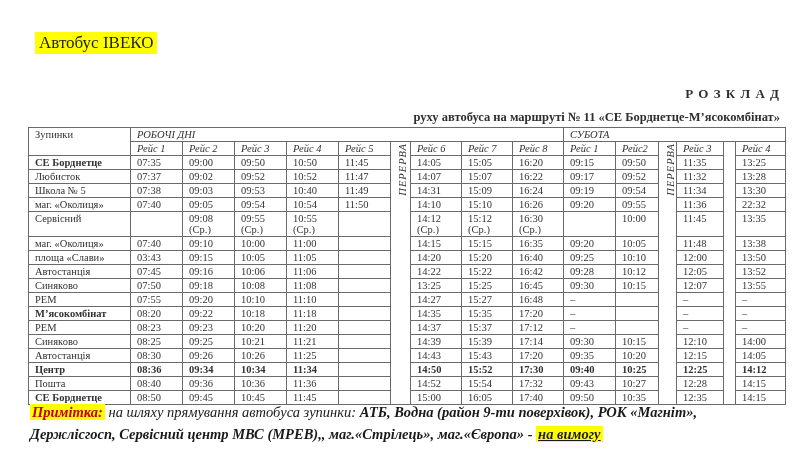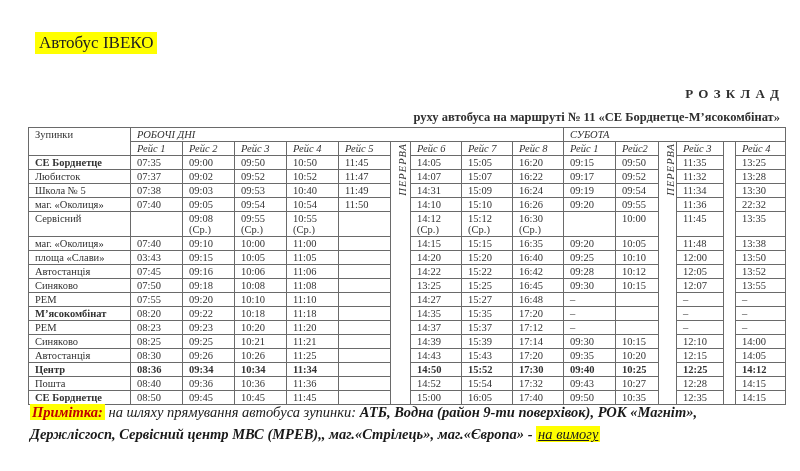--- a/index.html
+++ b/index.html
@@ -34,21 +34,21 @@
     writing-mode:vertical-rl;transform:rotate(180deg);
     font-style:italic;font-size:10.5px;letter-spacing:1px;color:#333;
     margin:0 auto 4px auto;
   }
   .note{
     position:absolute;left:30px;top:401px;width:748px;
     font-style:italic;font-size:14.5px;line-height:22px;color:#1a1a1a;
   }
   .note-label{color:#c00000;font-weight:bold;padding:0 2px;}
   .note-stops{font-weight:bold;}
-  .note-ondemand{font-weight:normal;text-decoration:underline;padding:0 2px;}
+  .note-ondemand{font-weight:bold;text-decoration:underline;padding:0 2px;}
 </style>
 </head>
 <body>
 
 <div class="page">
 
   <div class="bus-label hl">Автобус ІВЕКО</div>
 
   <div class="title-block">
     <div class="t1">Р О З К Л А Д</div>

